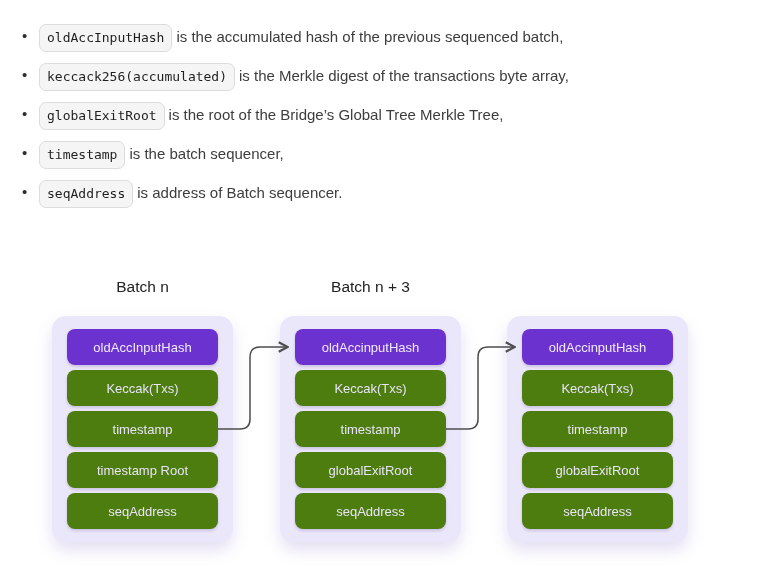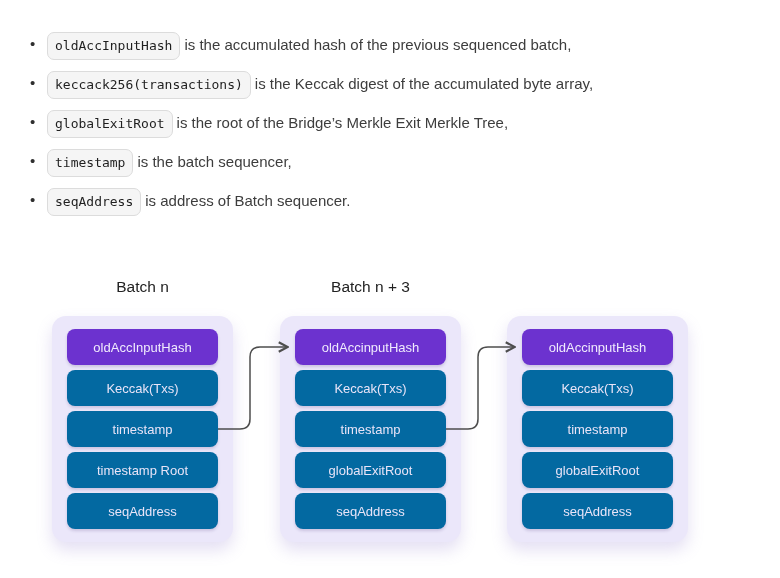--- a/index.html
+++ b/index.html
@@ -7,21 +7,21 @@
     position:relative;
     width:780px;height:578px;
     background:#ffffff;
     font-family:"Liberation Sans", sans-serif;
     overflow:hidden;
   }
 
   
   .bullets{
     list-style:none;
-    margin:12px;
+    margin:4px;
     padding:20px 16px 0 18px;
   }
   .bullet-item{
     position:relative;
     margin-bottom:11px;
     padding-left:17px;
     line-height:23px;
     font-size:15px;
     color:#3d3d3d;
     white-space:nowrap;
@@ -70,21 +70,21 @@
     flex-direction:column;
     gap:5px;
     box-shadow:0 8px 16px rgba(130,110,200,0.22);
   }
   .c0{left:52px;}
   .c1{left:280px;}
   .c2{left:507px;}
   .row{
     height:36px;
     border-radius:8px;
-    background:#0369a1;
+    background:#4d7c0f;
     color:#e9e4f8;
     font-size:13px;
     display:flex;
     align-items:center;
     justify-content:center;
     box-shadow:0 2px 3px rgba(60,40,110,0.18);
   }
   .row.hl{
     background:#6c32cf;
     color:#f0ebfd;
@@ -98,24 +98,24 @@
 </head>
 <body>
 
 <div class="page">
 
   <ul class="bullets">
     <li class="bullet-item">
       <code class="chip">oldAccInputHash</code><span>is the accumulated hash of the previous sequenced batch,</span>
     </li>
     <li class="bullet-item">
-      <code class="chip">keccack256(transactions)</code><span>is the Keccak digest of the accumulated byte array,</span>
+      <code class="chip">keccack256(accumulated)</code><span>is the Merkle digest of the transactions byte array,</span>
     </li>
     <li class="bullet-item">
-      <code class="chip">globalExitRoot</code><span>is the root of the Bridge’s Merkle Exit Merkle Tree,</span>
+      <code class="chip">globalExitRoot</code><span>is the root of the Bridge’s Global Tree Merkle Tree,</span>
     </li>
     <li class="bullet-item">
       <code class="chip">timestamp</code><span>is the batch sequencer,</span>
     </li>
     <li class="bullet-item">
       <code class="chip">seqAddress</code><span>is address of Batch sequencer.</span>
     </li>
   </ul>
 
   <div class="diagram">

